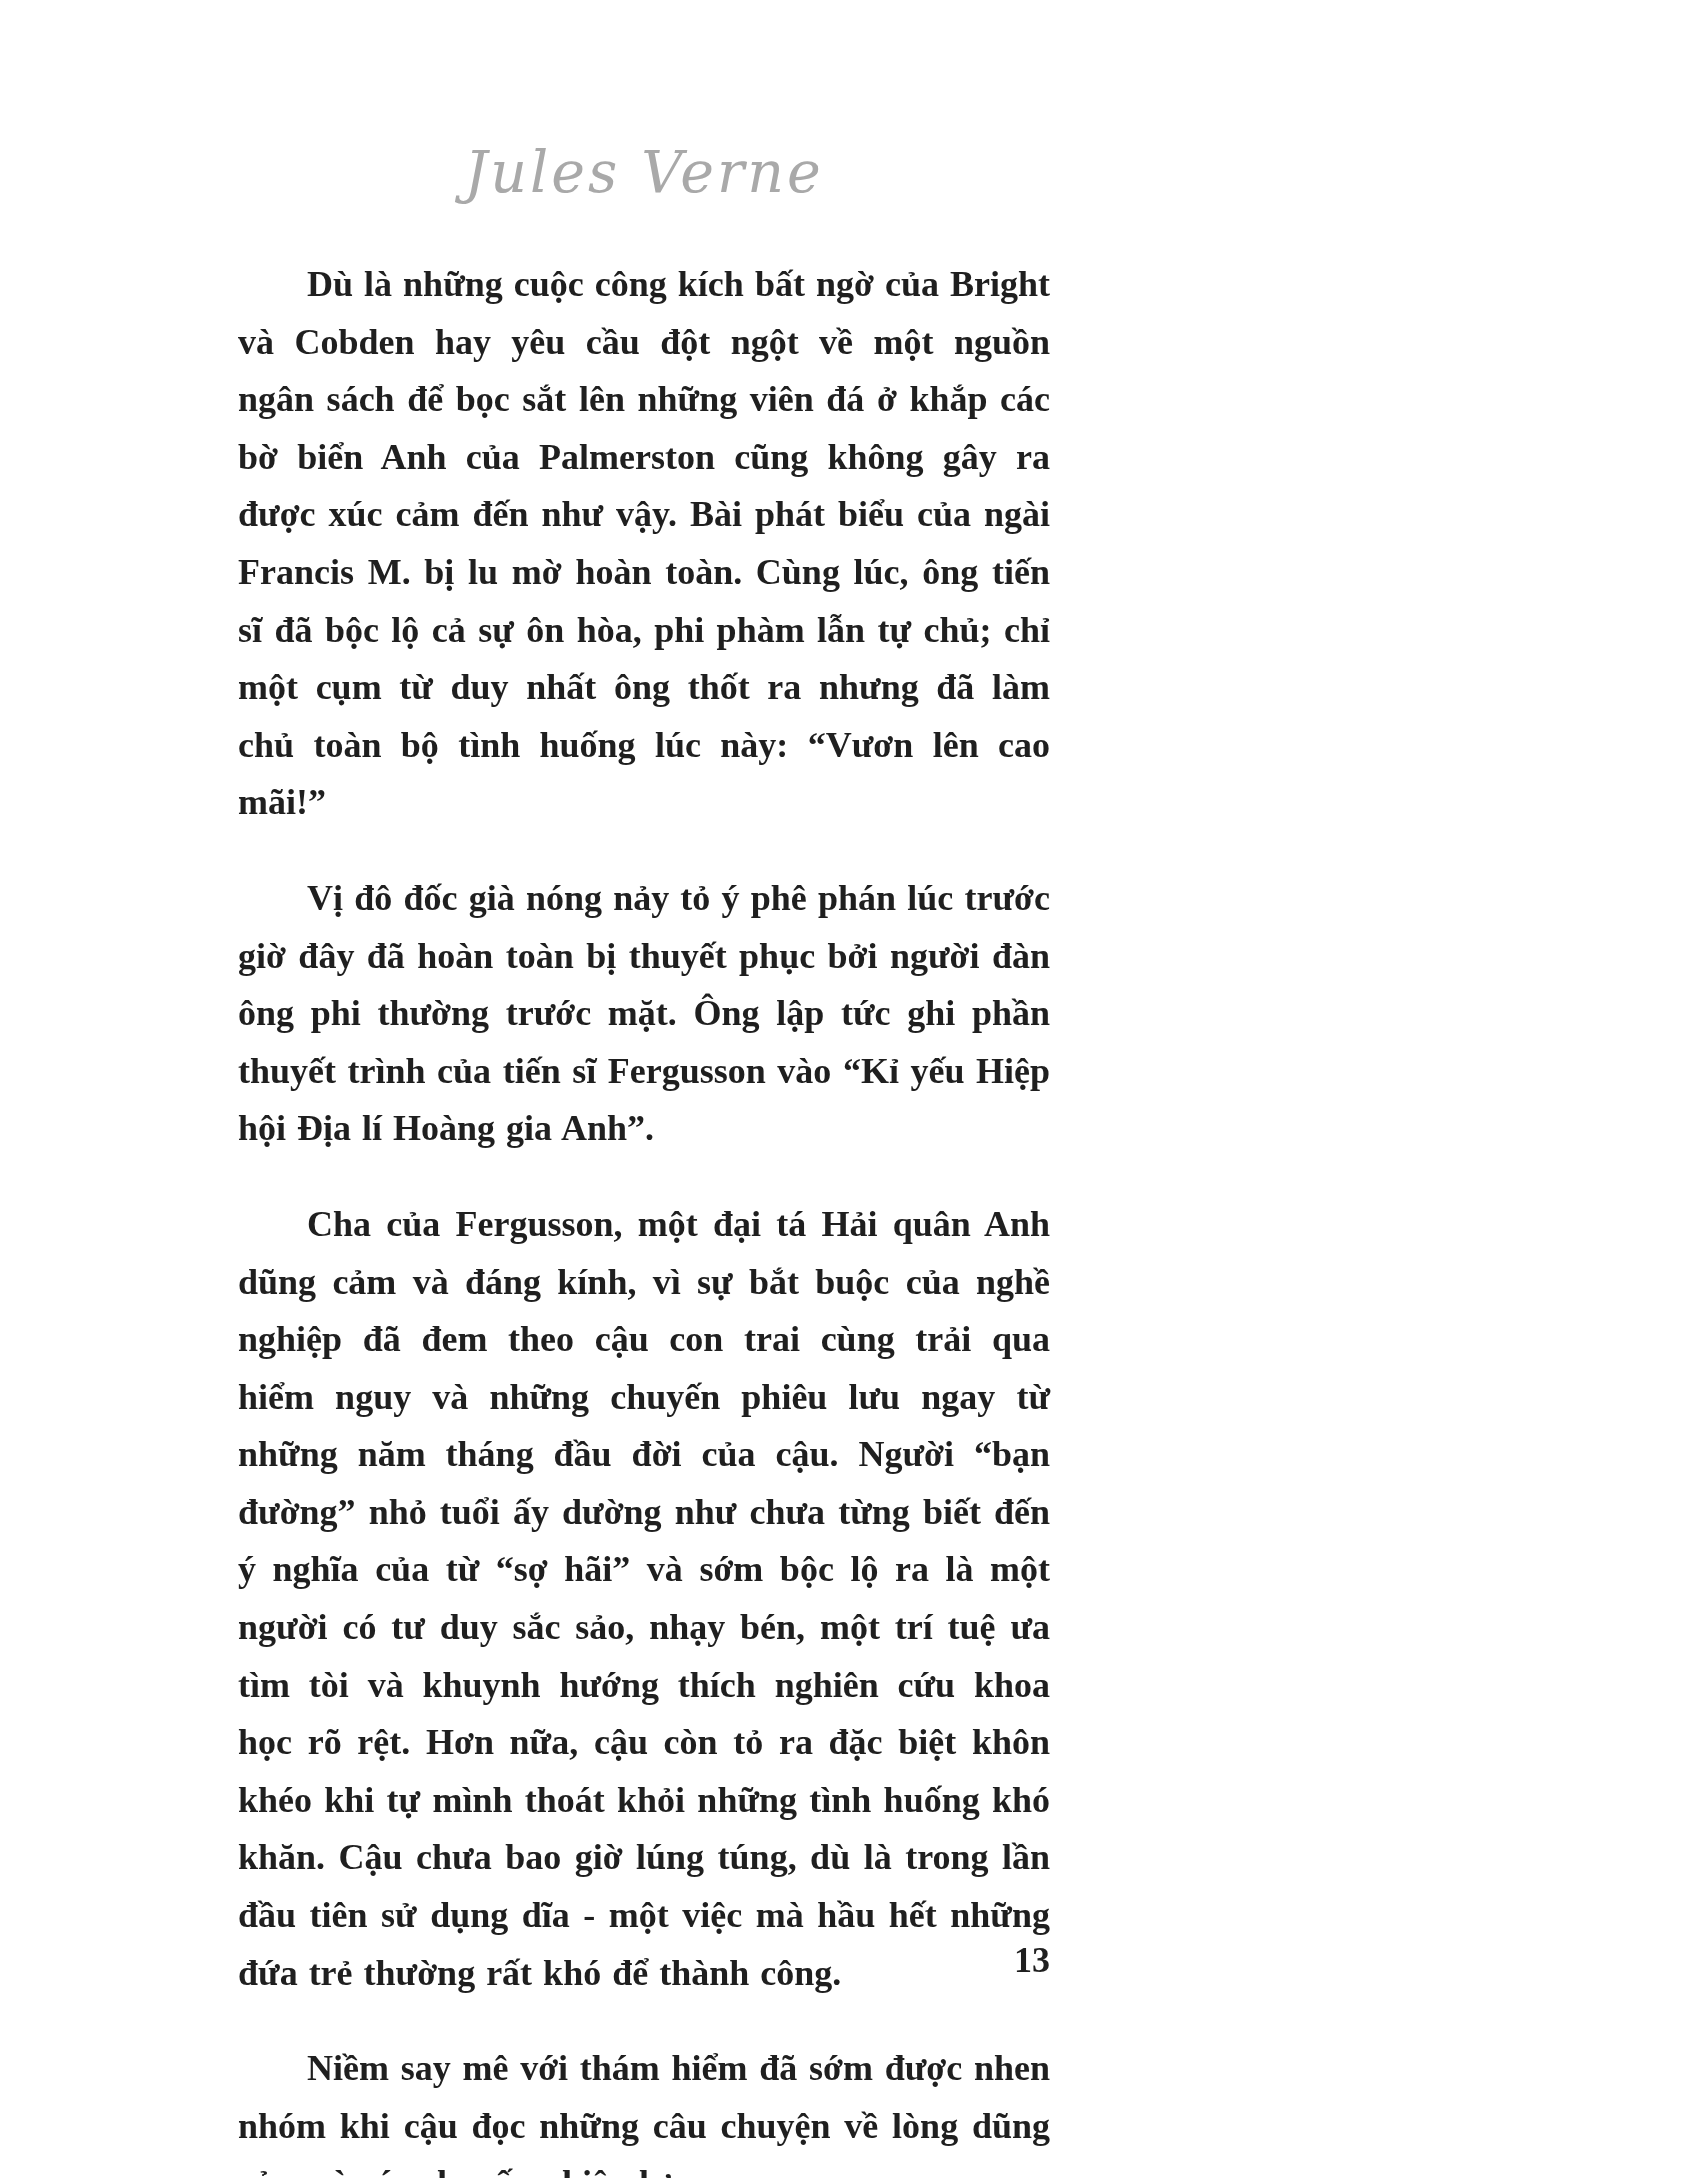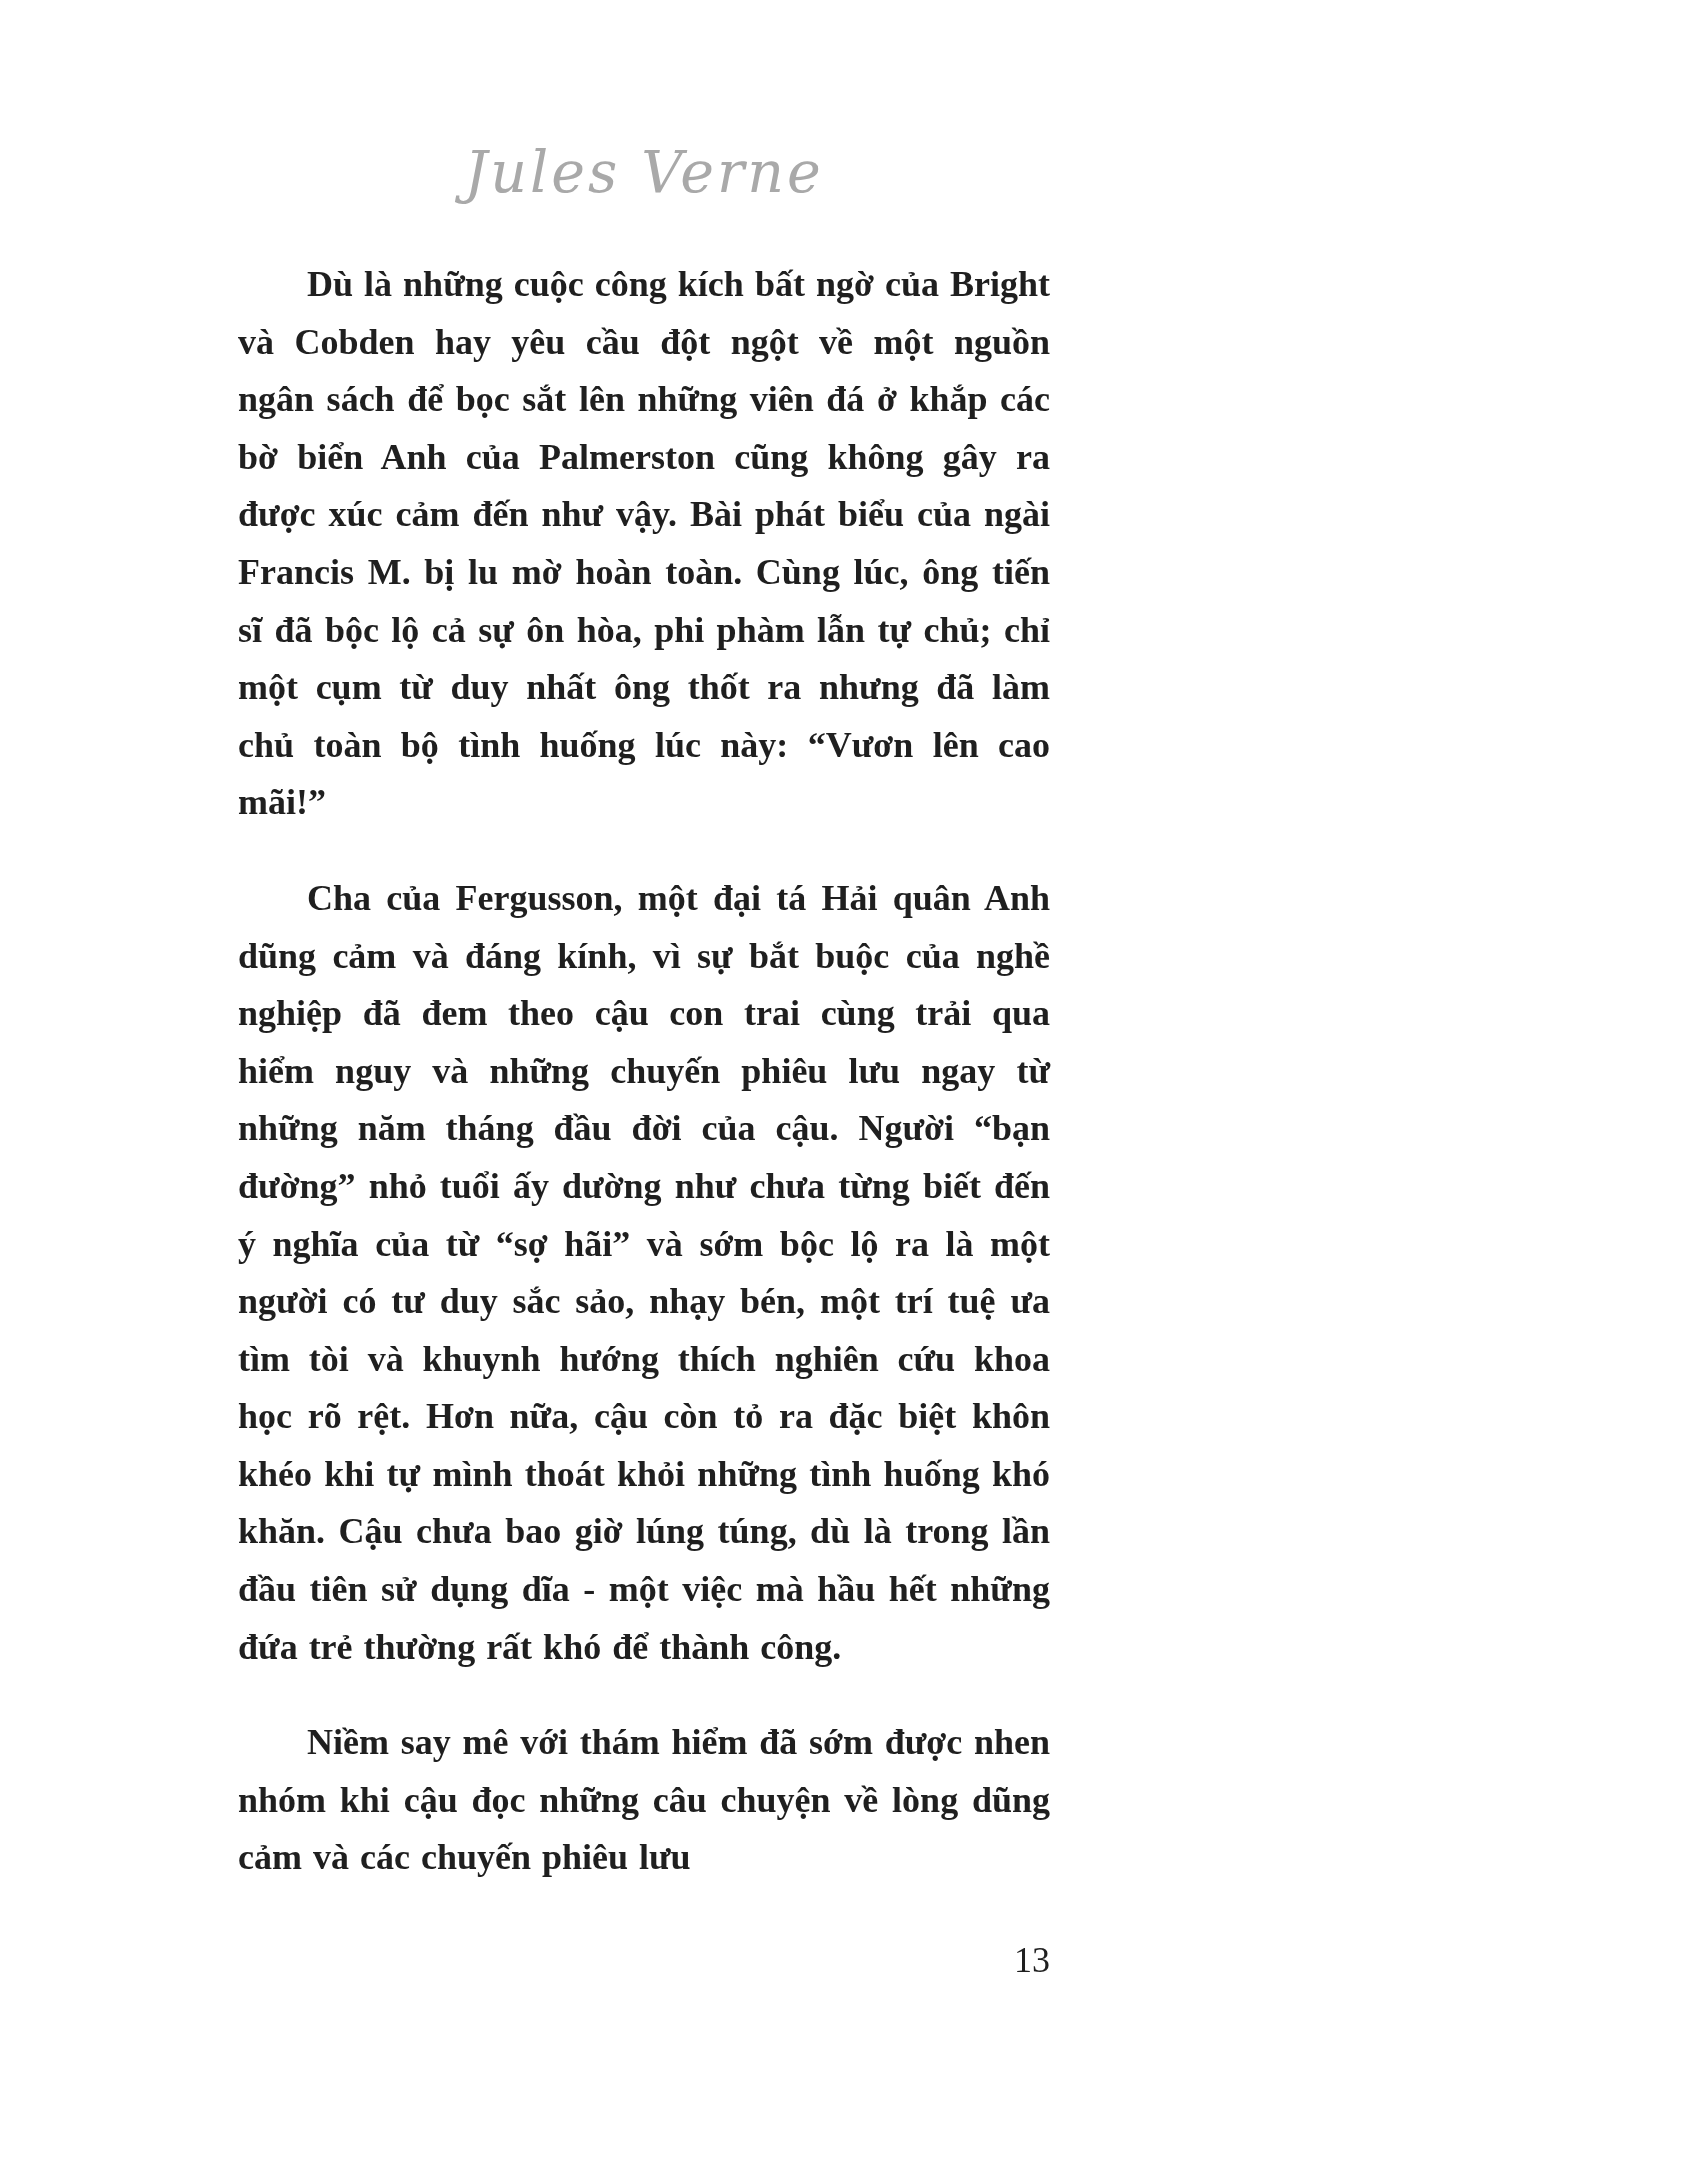--- a/index.html
+++ b/index.html
@@ -42,31 +42,33 @@
     font-weight: bold;
   }
   .page-number {
     position: absolute;
     left: 198px;
     top: 1899px;
     width: 812px;
     text-align: right;
     font-size: 36px;
     color: #1f1f1f;
+    font-weight: bold;
   }
 </style>
 </head>
 <body>
 
 <div class="page">
 
   <div class="header-title">Jules Verne</div>
 
   <div class="content">
     <p>Dù là những cuộc công kích bất ngờ của Bright và Cobden hay yêu cầu đột ngột về một nguồn ngân sách để bọc sắt lên những viên đá ở khắp các bờ biển Anh của Palmerston cũng không gây ra được xúc cảm đến như vậy. Bài phát biểu của ngài Francis M. bị lu mờ hoàn toàn. Cùng lúc, ông tiến sĩ đã bộc lộ cả sự ôn hòa, phi phàm lẫn tự chủ; chỉ một cụm từ duy nhất ông thốt ra nhưng đã làm chủ toàn bộ tình huống lúc này: “Vươn lên cao mãi!”</p>
+    <p>Vị đô đốc già nóng nảy tỏ ý phê phán lúc trước giờ đây đã hoàn toàn bị thuyết phục bởi người đàn ông phi thường trước mặt. Ông lập tức ghi phần thuyết trình của tiến sĩ Fergusson vào “Kỉ yếu Hiệp hội Địa lí Hoàng gia Anh”.</p>
     <p>Cha của Fergusson, một đại tá Hải quân Anh dũng cảm và đáng kính, vì sự bắt buộc của nghề nghiệp đã đem theo cậu con trai cùng trải qua hiểm nguy và những chuyến phiêu lưu ngay từ những năm tháng đầu đời của cậu. Người “bạn đường” nhỏ tuổi ấy dường như chưa từng biết đến ý nghĩa của từ “sợ hãi” và sớm bộc lộ ra là một người có tư duy sắc sảo, nhạy bén, một trí tuệ ưa tìm tòi và khuynh hướng thích nghiên cứu khoa học rõ rệt. Hơn nữa, cậu còn tỏ ra đặc biệt khôn khéo khi tự mình thoát khỏi những tình huống khó khăn. Cậu chưa bao giờ lúng túng, dù là trong lần đầu tiên sử dụng dĩa - một việc mà hầu hết những đứa trẻ thường rất khó để thành công.</p>
     <p>Niềm say mê với thám hiểm đã sớm được nhen nhóm khi cậu đọc những câu chuyện về lòng dũng cảm và các chuyến phiêu lưu</p>
   </div>
 
   <div class="page-number">13</div>
 
 </div>
 
 
 </body></html>

